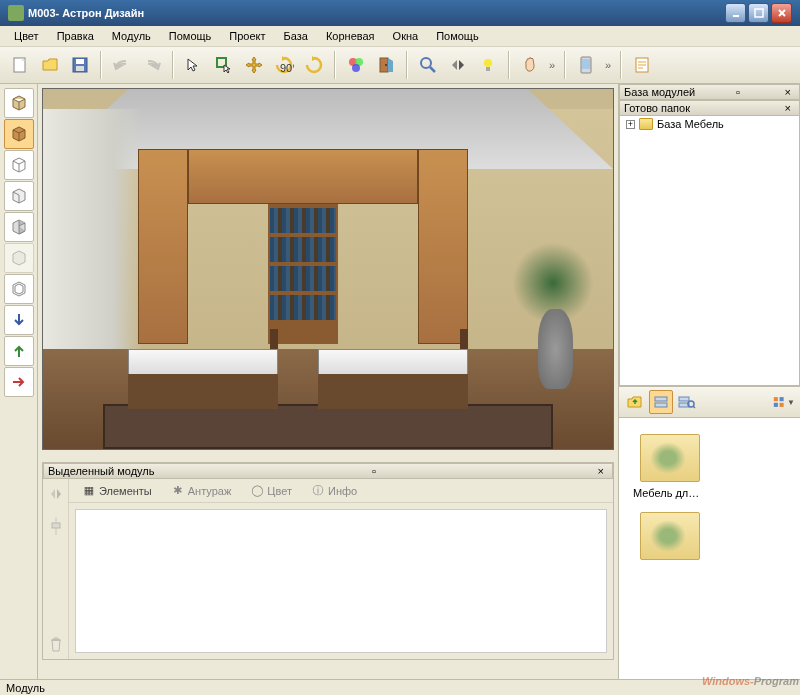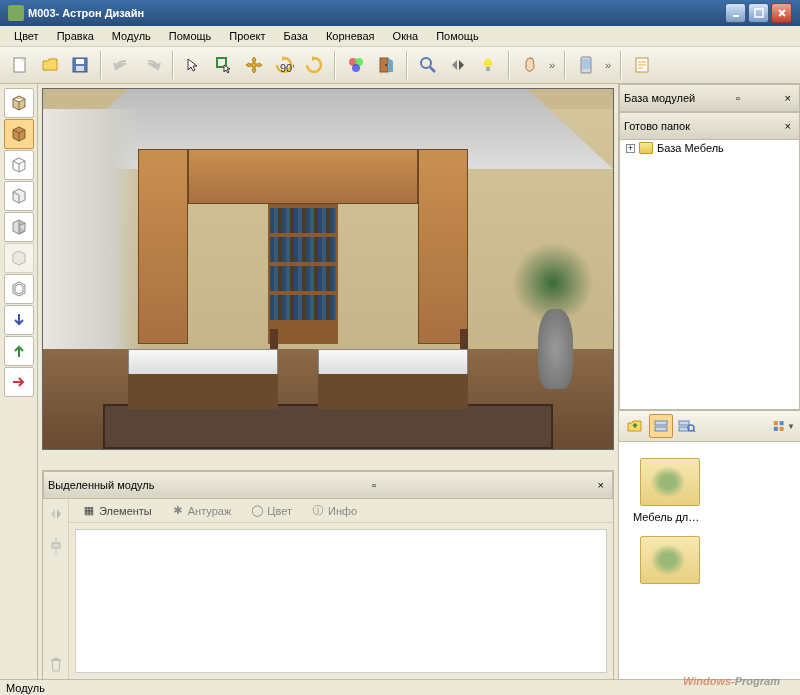--- a/index.html
+++ b/index.html
@@ -44,25 +44,25 @@
 .room-scene .bed { position: absolute; bottom: 40px; width: 150px; height: 80px; }
 .room-scene .bed1 { left: 85px; }
 .room-scene .bed2 { left: 275px; }
 .room-scene .bed .mattress { position: absolute; top: 20px; left: 0; right: 0; height: 30px; background: linear-gradient(#f8f8f8, #d8d8d8); border: 1px solid #888; }
 .room-scene .bed .frame { position: absolute; bottom: 0; left: 0; right: 0; height: 35px; background: #6a4a2e; }
 .room-scene .bed .headboard { position: absolute; top: 0; right: 0; width: 8px; height: 50px; background: #5a3a22; }
 .room-scene .vase { position: absolute; bottom: 60px; right: 40px; width: 35px; height: 80px; background: radial-gradient(#9a9a9a, #6a6a6a); border-radius: 40% 40% 30% 30%; }
 .room-scene .plant { position: absolute; bottom: 130px; right: 20px; width: 80px; height: 90px; background: radial-gradient(circle at 50% 60%, #3a6a3a 0%, transparent 60%); }
 .room-scene .window-area { position: absolute; top: 20px; left: 0; width: 100px; height: 240px; background: linear-gradient(to right, #e8e8e0, #d0d0c8 70%, transparent); }
 
-.panel-header { height: 28px; background: linear-gradient(#f0ede0, #d8d4c4); border: 1px solid #bfbba9; display: flex; align-items: center; padding: 0 4px; font-size: 11px; }
+.panel-header { height: 16px; background: linear-gradient(#f0ede0, #d8d4c4); border: 1px solid #bfbba9; display: flex; align-items: center; padding: 0 4px; font-size: 11px; }
 .panel-header .close-x { margin-left: auto; cursor: pointer; padding: 0 4px; }
 .panel-header .dock-x { cursor: pointer; padding: 0 4px; margin-left: auto; }
 
-.module-panel { margin: 16px 4px; border: 1px solid #bfbba9; }
+.module-panel { margin: 8px 4px; border: 1px solid #bfbba9; }
 .module-body { display: flex; height: 180px; }
 .module-side { width: 26px; border-right: 1px solid #d6d2c2; display: flex; flex-direction: column; align-items: center; padding: 6px 0; gap: 14px; }
 .module-side .ms-btn { width: 18px; height: 18px; cursor: pointer; opacity: 0.5; display: flex; align-items: center; justify-content: center; }
 .tabs-area { flex: 1; display: flex; flex-direction: column; }
 .tabs { height: 24px; display: flex; align-items: center; border-bottom: 1px solid #d6d2c2; padding: 0 4px; }
 .tabs .tab { padding: 4px 10px; display: flex; align-items: center; gap: 4px; cursor: pointer; color: #888; }
 .tabs .tab.active { color: #444; }
 .tabs .tab .ti { width: 12px; height: 12px; display: inline-flex; align-items: center; justify-content: center; }
 .tab-content { flex: 1; background: #fff; border: 1px solid #ccc; margin: 6px; }
 
@@ -82,21 +82,21 @@
 
 .thumbs { flex: 1; background: #fff; padding: 8px; overflow: auto; }
 .thumb-item { display: inline-block; width: 74px; text-align: center; margin: 4px; cursor: pointer; vertical-align: top; }
 .thumb-item .folder-thumb { width: 64px; height: 52px; margin: 0 auto; position: relative; }
 .thumb-item .folder-thumb .fback { position: absolute; top: 4px; left: 4px; right: 0; bottom: 0; background: linear-gradient(#f8e8b0, #e8d080); border: 1px solid #c8a850; border-radius: 2px; }
 .thumb-item .folder-thumb .leaf { position: absolute; top: 12px; left: 14px; width: 36px; height: 32px; background: radial-gradient(ellipse, #9ab878 30%, transparent 70%); }
 .thumb-item .label { margin-top: 4px; font-size: 11px; white-space: nowrap; overflow: hidden; text-overflow: ellipsis; padding: 1px 2px; }
 
 .statusbar { height: 16px; background: #ece9d8; border-top: 1px solid #bfbba9; padding: 1px 6px; display: flex; align-items: center; }
 
-.watermark { position: absolute; bottom: 6px; right: 20px; font-size: 16px; font-weight: bold; font-style: italic; opacity: 0.55; pointer-events: none; }
+.watermark { position: absolute; bottom: 6px; right: 1px; font-size: 16px; font-weight: bold; font-style: italic; opacity: 0.55; pointer-events: none; }
 .watermark .w1 { color: #c85020; }
 .watermark .w2 { color: #606060; }
 </style>
 </head>
 <body>
 
 <div class="titlebar">
   <div class="icon"></div>
   <div class="title">М003- Астрон Дизайн</div>
   <div class="btns">

